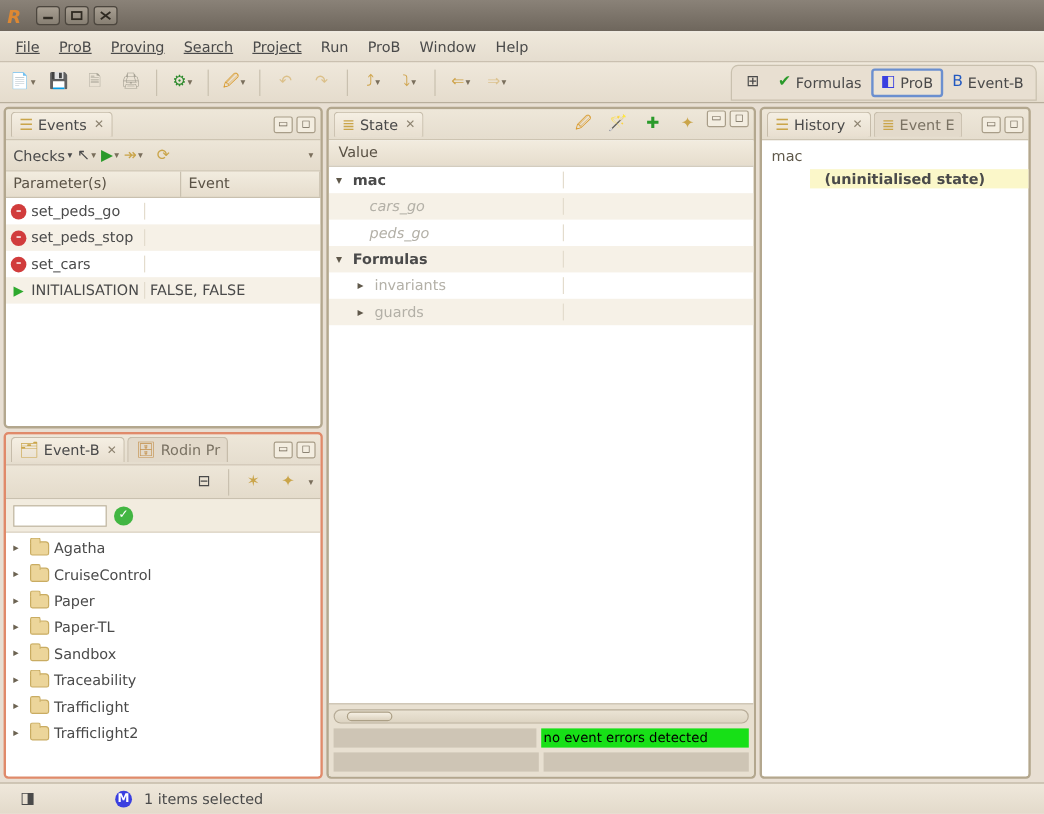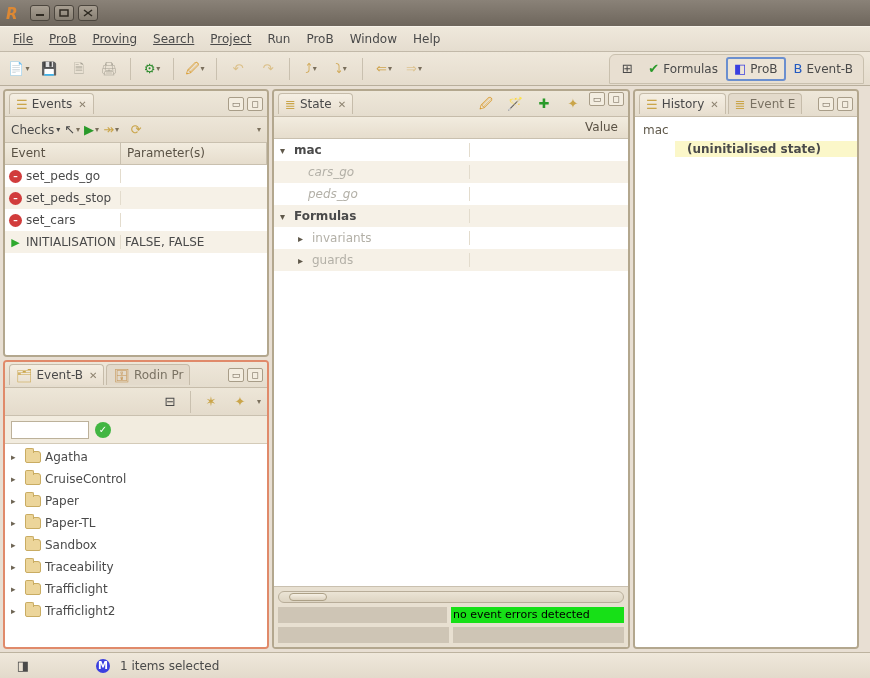--- a/index.html
+++ b/index.html
@@ -62,21 +62,21 @@
 
     .ev-icon { display: inline-flex; width: 13px; height:13px; border-radius: 50%; align-items: center; justify-content: center; font-size: 9px; font-weight: bold; color: #fff; }
     .ev-red { background: #d13c3c; }
     .ev-green::before { content:"▶"; color:#2ea92e; font-size: 11px; }
 
     
     .state-body { background:#fff; flex:1; display:flex; flex-direction:column; }
     .state-table-header { display:flex; height:22px; background:linear-gradient(#f2ecdf,#e6ddcd); border-bottom:1px solid #c9c0af;}
     .state-th { padding:3px 8px; color:#5a5245; }
     .state-th.name { width: 196px; border-right: 1px solid #c9c0af; }
-    .state-th.val { flex:1; text-align: right; padding-right: 10px; }
+    .state-th.val { flex:1; text-align: left; padding-right: 10px; }
     .state-rows { flex:1; overflow:auto; }
     .state-row { display:flex; align-items:center; height:22px; }
     .state-row:nth-child(even){ background:#f6f1e7; }
     .state-name-cell { width: 196px; border-right: 1px solid #e3dccd; padding-left: 6px; display:flex; align-items:center; gap:4px; }
     .state-val-cell { flex:1; }
     .indent1 { padding-left: 24px !important; }
     .indent2 { padding-left: 34px !important; font-style: italic; }
     .tree-tw { font-size: 10px; color:#5f584a; width:10px; display:inline-block;}
     .greyed { color: #b3b0a7; }
     .state-footer { border-top:1px solid #c9c0af; padding: 4px; display:flex; flex-direction: column; gap:4px; background:#e8e0d1; }
@@ -245,22 +245,22 @@
           </div>
         <div class="tbtn drop" style="width:auto">
             <span class="glyph" style="color:#caa54a">↠</span>
           </div>
         <div class="tbtn">
             <span class="glyph" style="color:#caa54a">⟳</span>
           </div>
         <div class="tbtn drop" style="width:auto;margin-left:auto"></div>
       </div>
       <div class="table-header">
+        <div class="th col2">Parameter(s)</div>
         <div class="th col1">Event</div>
-        <div class="th col2">Parameter(s)</div>
       </div>
       <div class="rows" id="events-rows">
           <div class="row">
             <div class="cell col1">
               <span class="ev-icon ev-red">–</span>
               <span>set_peds_go</span>
             </div>
             <div class="cell col2"></div>
           </div>
           <div class="row">

